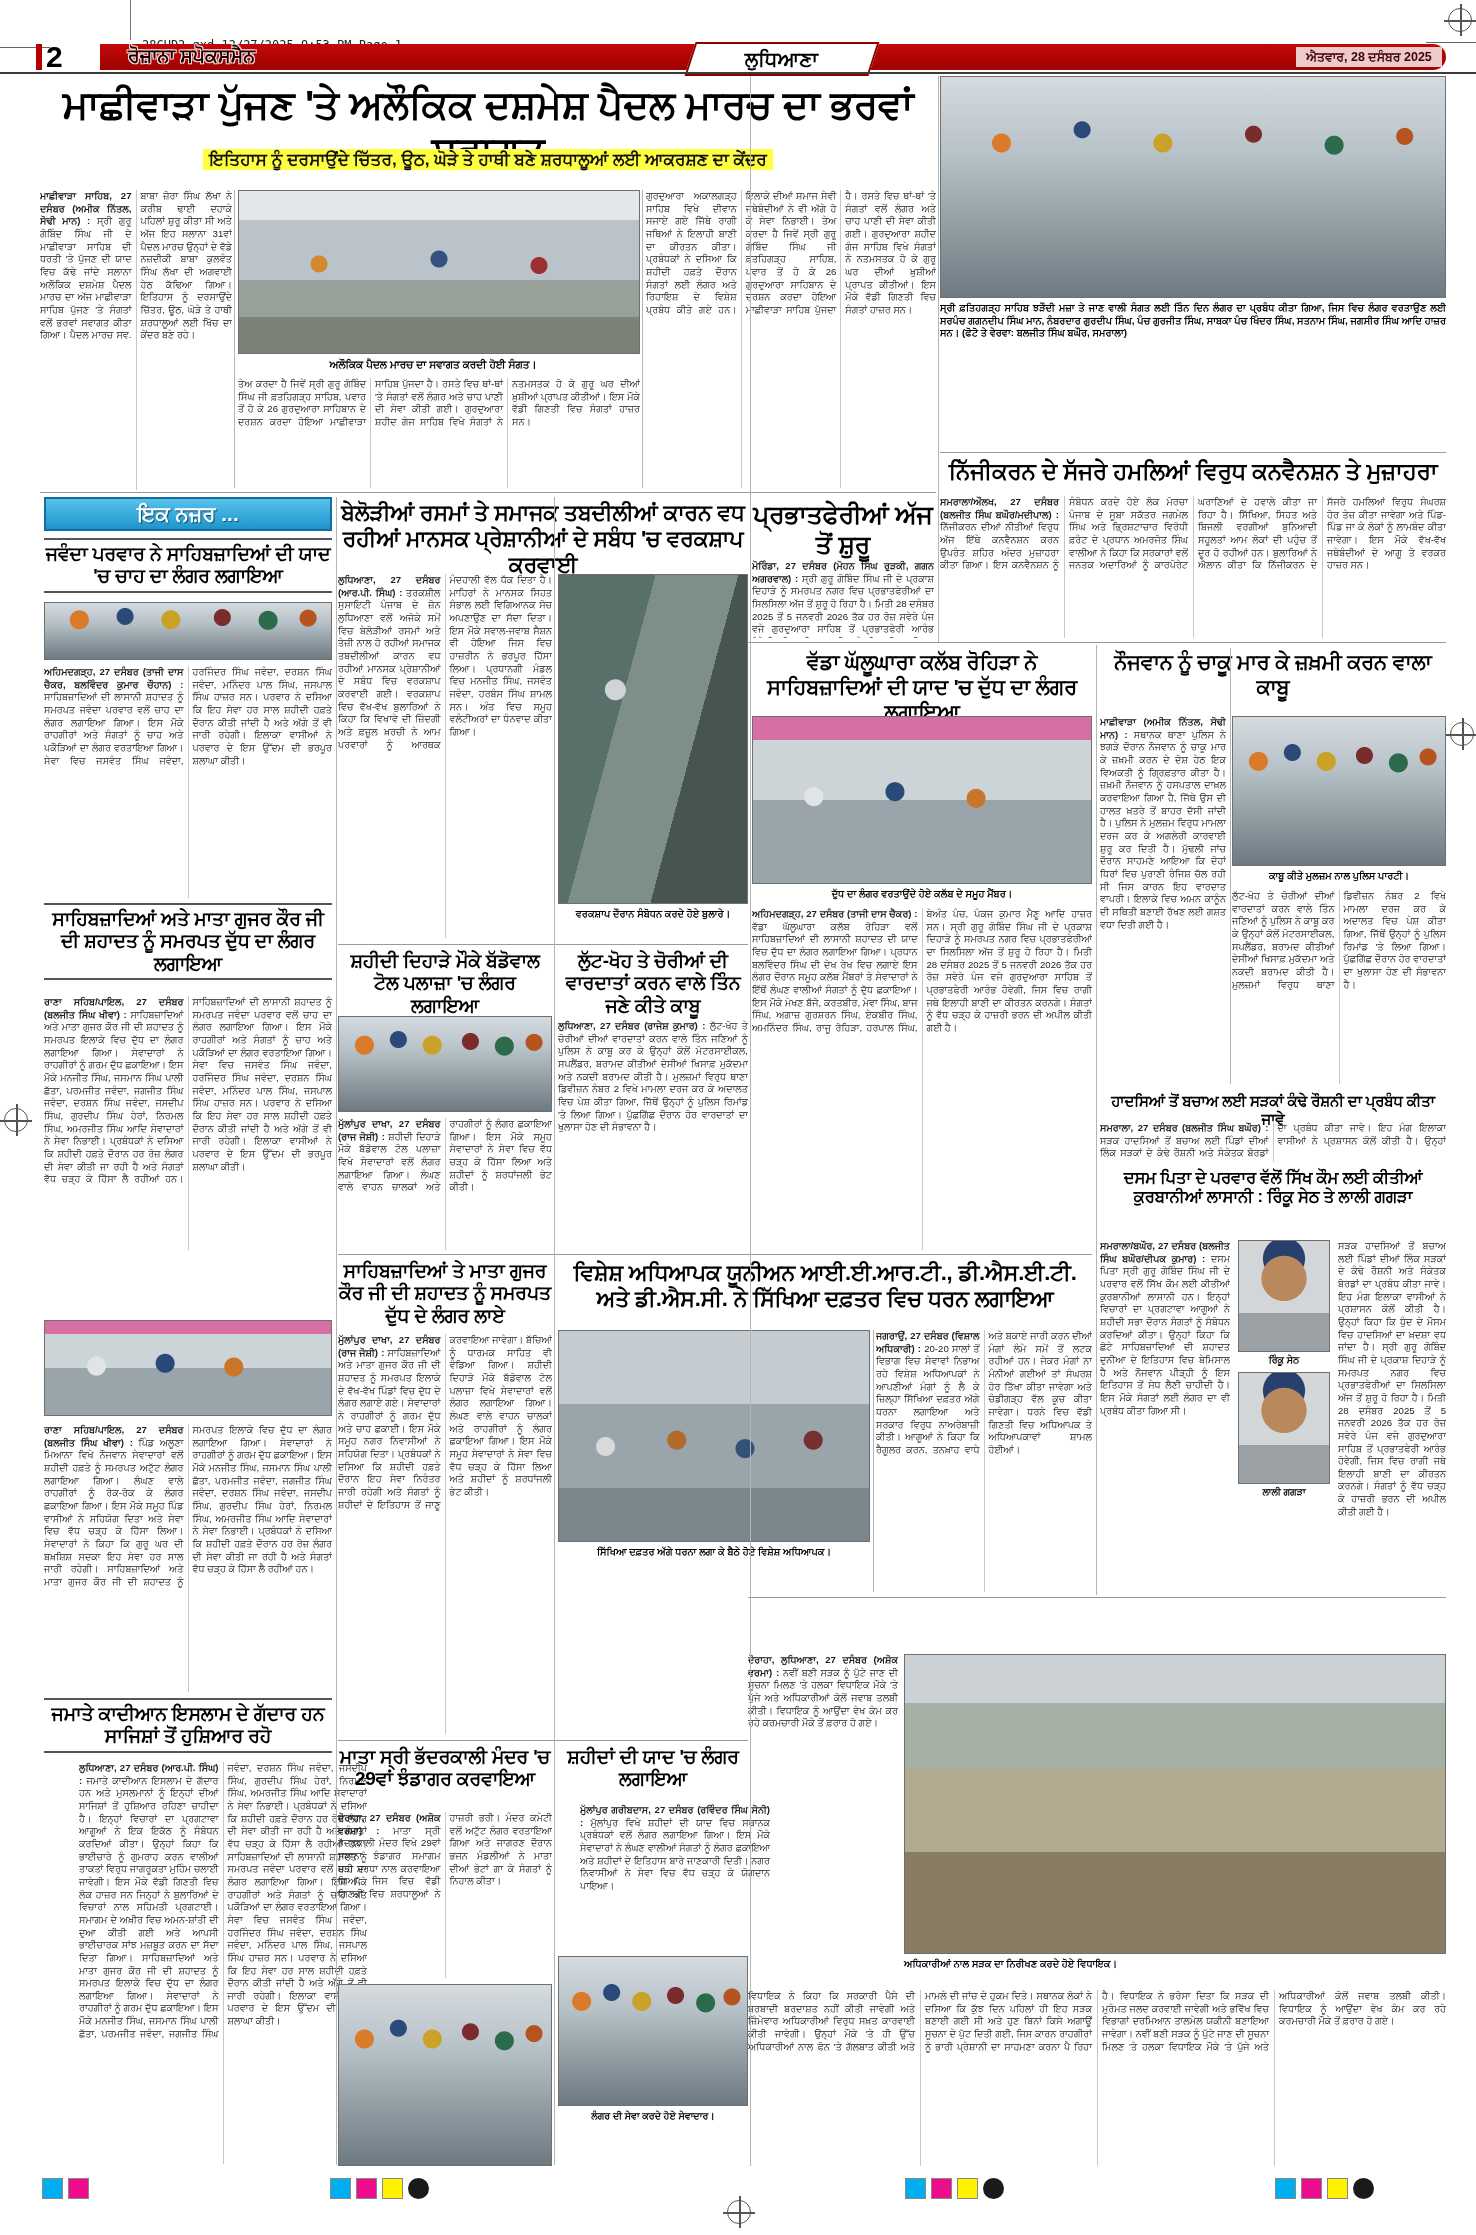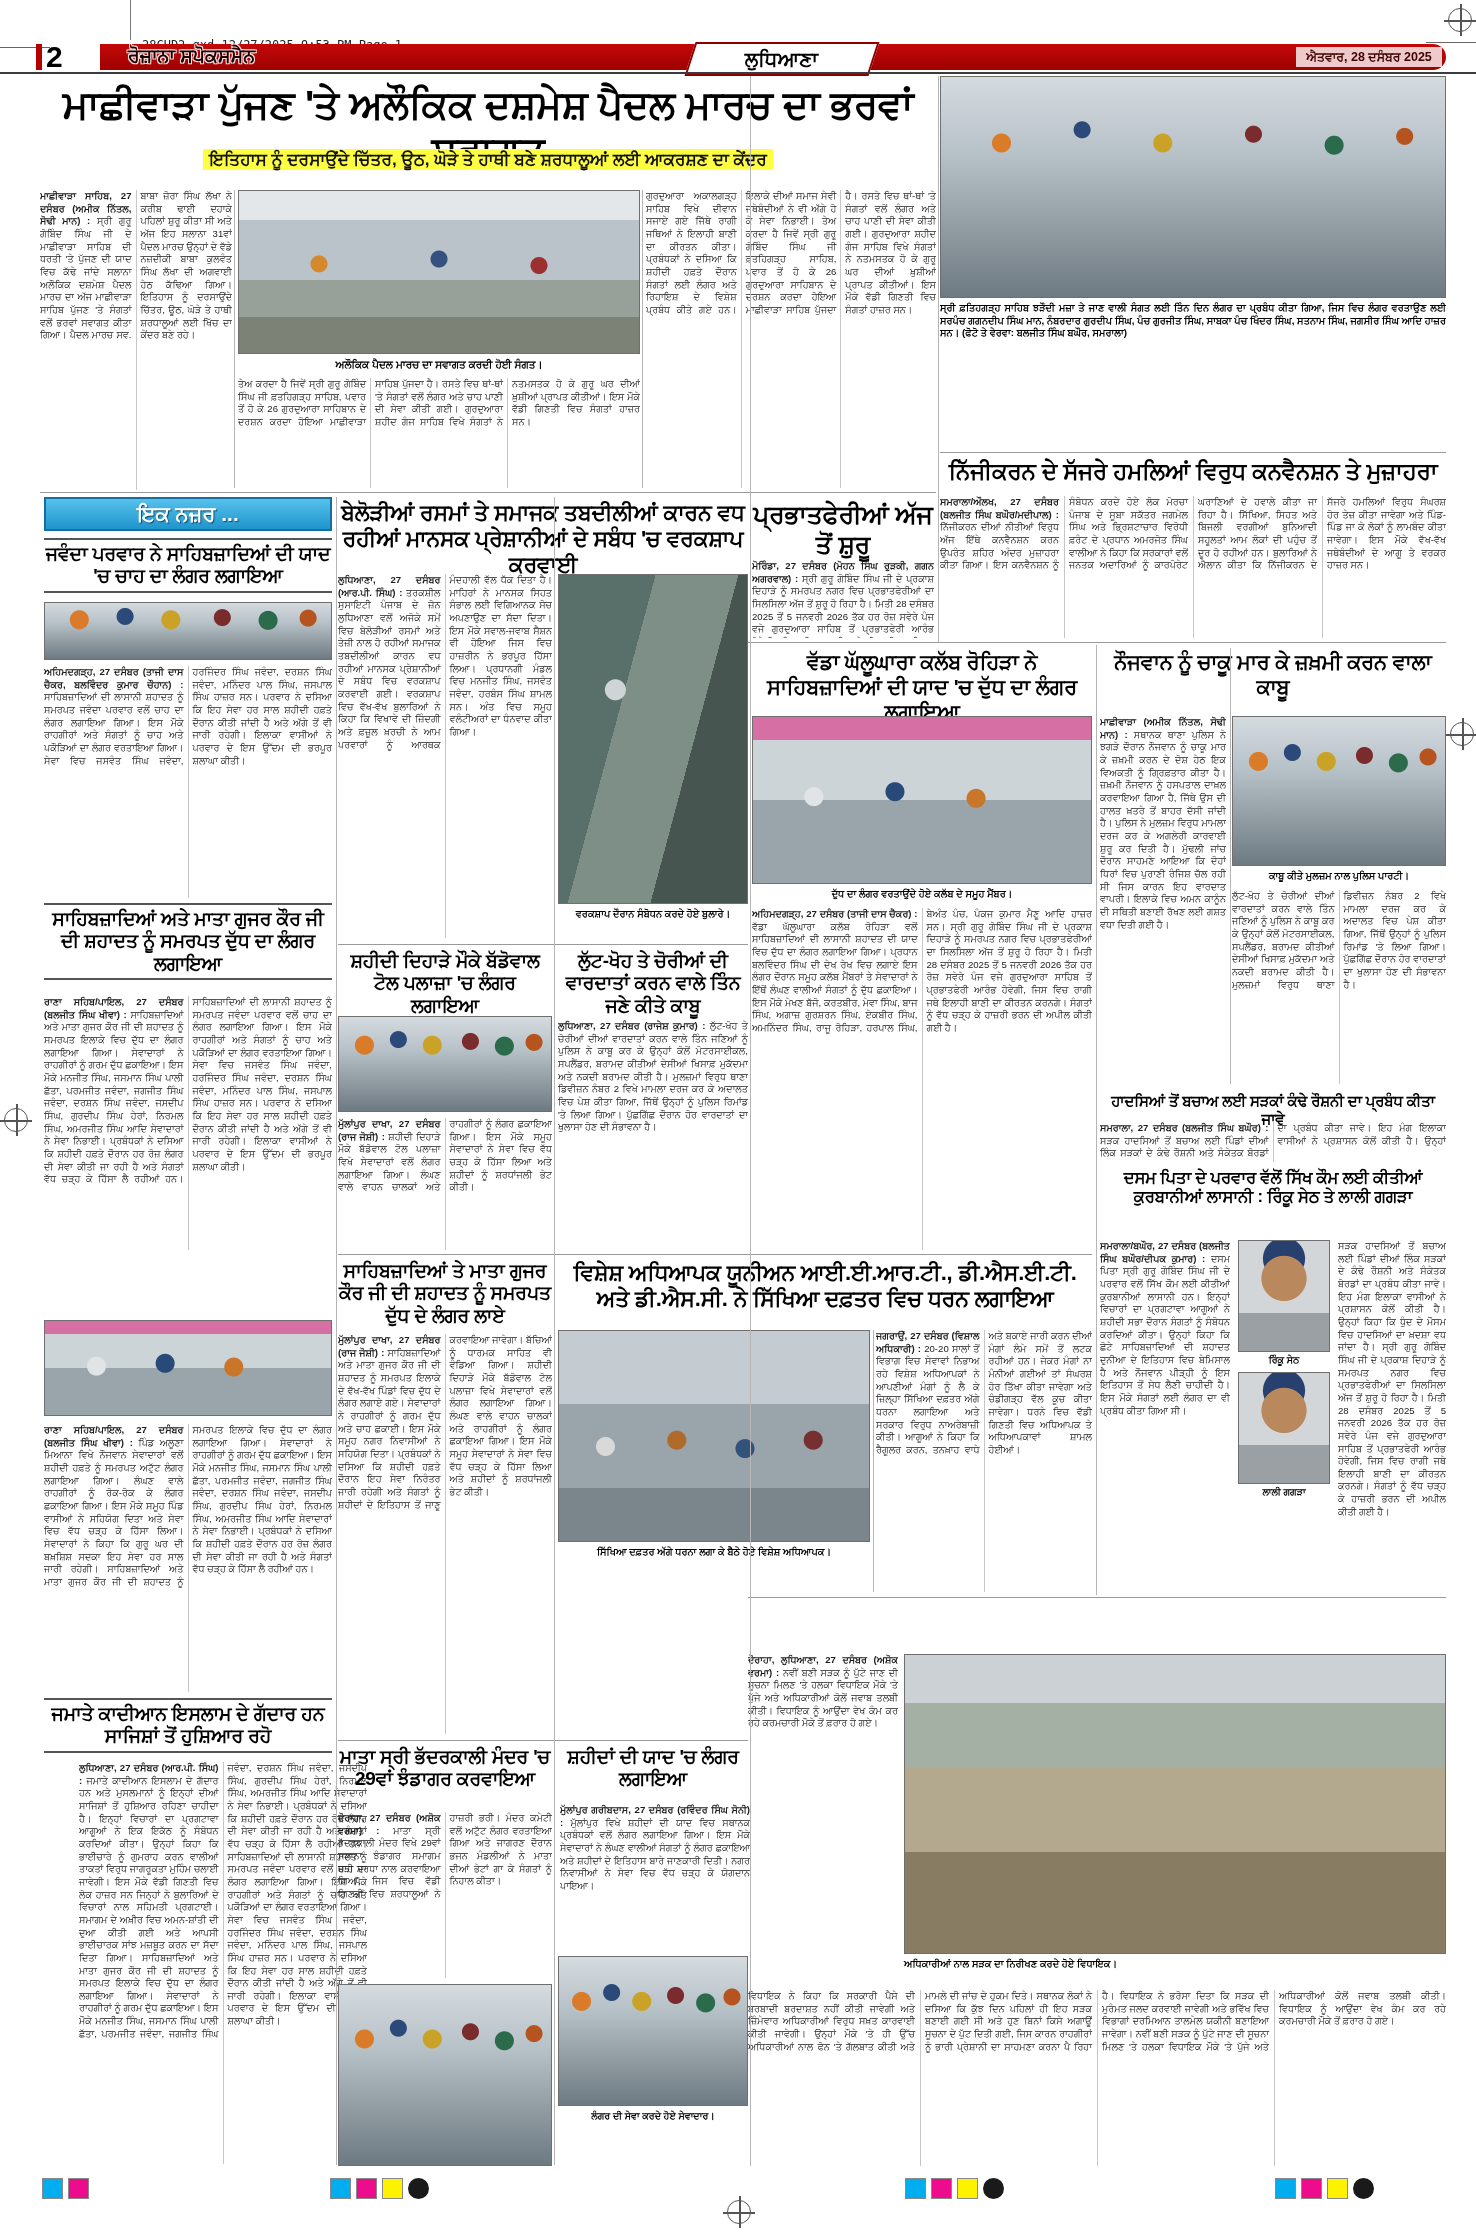--- a/index.html
+++ b/index.html
@@ -122,21 +122,21 @@
   <div class="abs" style="left:40px;top:150px;width:896px;text-align:center;font-size:17px;font-weight:bold;">
     <span class="yellow-hl">ਇਤਿਹਾਸ ਨੂੰ ਦਰਸਾਉਂਦੇ ਚਿੱਤਰ, ਊਠ, ਘੋੜੇ ਤੇ ਹਾਥੀ ਬਣੇ ਸ਼ਰਧਾਲੂਆਂ ਲਈ ਆਕਰਸ਼ਣ ਦਾ ਕੇਂਦਰ</span>
   </div>
 
   <div class="abs bodytxt c2" style="left:40px;top:190px;width:192px;height:300px;overflow:hidden;">
     <b class="dl">ਮਾਛੀਵਾੜਾ ਸਾਹਿਬ, 27 ਦਸੰਬਰ (ਅਮੀਕ ਨਿੱਤਲ, ਸੋਢੀ ਮਾਨ) :</b>
     <span>ਸ੍ਰੀ ਗੁਰੂ ਗੋਬਿੰਦ ਸਿੰਘ ਜੀ ਦੇ ਮਾਛੀਵਾੜਾ ਸਾਹਿਬ ਦੀ ਧਰਤੀ 'ਤੇ ਪੁੱਜਣ ਦੀ ਯਾਦ ਵਿਚ ਕੱਢੇ ਜਾਂਦੇ ਸਲਾਨਾ ਅਲੌਕਿਕ ਦਸ਼ਮੇਸ਼ ਪੈਦਲ ਮਾਰਚ ਦਾ ਅੱਜ ਮਾਛੀਵਾੜਾ ਸਾਹਿਬ ਪੁੱਜਣ 'ਤੇ ਸੰਗਤਾਂ ਵਲੋਂ ਭਰਵਾਂ ਸਵਾਗਤ ਕੀਤਾ ਗਿਆ। ਪੈਦਲ ਮਾਰਚ ਸਵ. ਬਾਬਾ ਜ਼ੋਰਾ ਸਿੰਘ ਲੱਖਾ ਨੇ ਕਰੀਬ ਢਾਈ ਦਹਾਕੇ ਪਹਿਲਾਂ ਸ਼ੁਰੂ ਕੀਤਾ ਸੀ ਅਤੇ ਅੱਜ ਇਹ ਸਲਾਨਾ 31ਵਾਂ ਪੈਦਲ ਮਾਰਚ ਉਨ੍ਹਾਂ ਦੇ ਵੱਡੇ ਨਜ਼ਦੀਕੀ ਬਾਬਾ ਕੁਲਵੰਤ ਸਿੰਘ ਲੱਖਾ ਦੀ ਅਗਵਾਈ ਹੇਠ ਕੱਢਿਆ ਗਿਆ। ਇਤਿਹਾਸ ਨੂੰ ਦਰਸਾਉਂਦੇ ਚਿੱਤਰ, ਊਠ, ਘੋੜੇ ਤੇ ਹਾਥੀ ਸ਼ਰਧਾਲੂਆਂ ਲਈ ਖਿੱਚ ਦਾ ਕੇਂਦਰ ਬਣੇ ਰਹੇ।</span>
   </div>
 
   <div class="ph ph-street" style="left:238px;top:190px;width:402px;height:164px;"></div>
-  <div class="abs caption" style="left:238px;top:358px;width:402px;">ਅਲੌਕਿਕ ਪੈਦਲ ਮਾਰਚ ਦਾ ਸਵਾਗਤ ਕਰਦੀ ਹੋਈ ਸੰਗਤ।</div>
+  <div class="abs caption" style="left:232px;top:358px;width:402px;">ਅਲੌਕਿਕ ਪੈਦਲ ਮਾਰਚ ਦਾ ਸਵਾਗਤ ਕਰਦੀ ਹੋਈ ਸੰਗਤ।</div>
   <div class="abs bodytxt c3" style="left:238px;top:378px;width:402px;height:110px;overflow:hidden;">
     <span>ਤੇਅ ਕਰਦਾ ਹੈ ਜਿਵੇਂ ਸ੍ਰੀ ਗੁਰੂ ਗੋਬਿੰਦ ਸਿੰਘ ਜੀ ਫ਼ਤਹਿਗੜ੍ਹ ਸਾਹਿਬ, ਪਵਾਰ ਤੋਂ ਹੋ ਕੇ 26 ਗੁਰਦੁਆਰਾ ਸਾਹਿਬਾਨ ਦੇ ਦਰਸ਼ਨ ਕਰਦਾ ਹੋਇਆ ਮਾਛੀਵਾੜਾ ਸਾਹਿਬ ਪੁੱਜਦਾ ਹੈ। ਰਸਤੇ ਵਿਚ ਥਾਂ-ਥਾਂ 'ਤੇ ਸੰਗਤਾਂ ਵਲੋਂ ਲੰਗਰ ਅਤੇ ਚਾਹ ਪਾਣੀ ਦੀ ਸੇਵਾ ਕੀਤੀ ਗਈ। ਗੁਰਦੁਆਰਾ ਸ਼ਹੀਦ ਗੰਜ ਸਾਹਿਬ ਵਿਖੇ ਸੰਗਤਾਂ ਨੇ ਨਤਮਸਤਕ ਹੋ ਕੇ ਗੁਰੂ ਘਰ ਦੀਆਂ ਖ਼ੁਸ਼ੀਆਂ ਪ੍ਰਾਪਤ ਕੀਤੀਆਂ। ਇਸ ਮੌਕੇ ਵੱਡੀ ਗਿਣਤੀ ਵਿਚ ਸੰਗਤਾਂ ਹਾਜ਼ਰ ਸਨ।</span>
   </div>
 
   <div class="abs bodytxt c3" style="left:646px;top:190px;width:290px;height:298px;overflow:hidden;">
     <span>ਗੁਰਦੁਆਰਾ ਅਕਾਲਗੜ੍ਹ ਸਾਹਿਬ ਵਿਖੇ ਦੀਵਾਨ ਸਜਾਏ ਗਏ ਜਿੱਥੇ ਰਾਗੀ ਜਥਿਆਂ ਨੇ ਇਲਾਹੀ ਬਾਣੀ ਦਾ ਕੀਰਤਨ ਕੀਤਾ। ਪ੍ਰਬੰਧਕਾਂ ਨੇ ਦਸਿਆ ਕਿ ਸ਼ਹੀਦੀ ਹਫ਼ਤੇ ਦੌਰਾਨ ਸੰਗਤਾਂ ਲਈ ਲੰਗਰ ਅਤੇ ਰਿਹਾਇਸ਼ ਦੇ ਵਿਸ਼ੇਸ਼ ਪ੍ਰਬੰਧ ਕੀਤੇ ਗਏ ਹਨ। ਇਲਾਕੇ ਦੀਆਂ ਸਮਾਜ ਸੇਵੀ ਜਥੇਬੰਦੀਆਂ ਨੇ ਵੀ ਅੱਗੇ ਹੋ ਕੇ ਸੇਵਾ ਨਿਭਾਈ।</span>
     <span>ਤੇਅ ਕਰਦਾ ਹੈ ਜਿਵੇਂ ਸ੍ਰੀ ਗੁਰੂ ਗੋਬਿੰਦ ਸਿੰਘ ਜੀ ਫ਼ਤਹਿਗੜ੍ਹ ਸਾਹਿਬ, ਪਵਾਰ ਤੋਂ ਹੋ ਕੇ 26 ਗੁਰਦੁਆਰਾ ਸਾਹਿਬਾਨ ਦੇ ਦਰਸ਼ਨ ਕਰਦਾ ਹੋਇਆ ਮਾਛੀਵਾੜਾ ਸਾਹਿਬ ਪੁੱਜਦਾ ਹੈ। ਰਸਤੇ ਵਿਚ ਥਾਂ-ਥਾਂ 'ਤੇ ਸੰਗਤਾਂ ਵਲੋਂ ਲੰਗਰ ਅਤੇ ਚਾਹ ਪਾਣੀ ਦੀ ਸੇਵਾ ਕੀਤੀ ਗਈ। ਗੁਰਦੁਆਰਾ ਸ਼ਹੀਦ ਗੰਜ ਸਾਹਿਬ ਵਿਖੇ ਸੰਗਤਾਂ ਨੇ ਨਤਮਸਤਕ ਹੋ ਕੇ ਗੁਰੂ ਘਰ ਦੀਆਂ ਖ਼ੁਸ਼ੀਆਂ ਪ੍ਰਾਪਤ ਕੀਤੀਆਂ। ਇਸ ਮੌਕੇ ਵੱਡੀ ਗਿਣਤੀ ਵਿਚ ਸੰਗਤਾਂ ਹਾਜ਼ਰ ਸਨ।</span>
   </div>
 
   <div class="ph ph-crowd" style="left:940px;top:76px;width:506px;height:222px;"></div>
@@ -262,21 +262,21 @@
 
   <div class="abs hline" style="left:338px;top:1740px;width:410px;"></div>
   <div class="abs art-head" style="left:338px;top:1746px;width:214px;font-size:19px;">ਮਾਤਾ ਸ੍ਰੀ ਭੱਦਰਕਾਲੀ ਮੰਦਰ 'ਚ 29ਵਾਂ ਝੰਡਾਗਰ ਕਰਵਾਇਆ</div>
   <div class="abs bodytxt c2" style="left:338px;top:1812px;width:214px;height:166px;overflow:hidden;">
     <b class="dl">ਦੋਰਾਹਾ, 27 ਦਸੰਬਰ (ਅਸ਼ੋਕ ਵਰਮਾ) :</b>
     <span>ਮਾਤਾ ਸ੍ਰੀ ਭੱਦਰਕਾਲੀ ਮੰਦਰ ਵਿਖੇ 29ਵਾਂ ਸਲਾਨਾ ਝੰਡਾਗਰ ਸਮਾਗਮ ਬੜੀ ਸ਼ਰਧਾ ਨਾਲ ਕਰਵਾਇਆ ਗਿਆ, ਜਿਸ ਵਿਚ ਵੱਡੀ ਗਿਣਤੀ ਵਿਚ ਸ਼ਰਧਾਲੂਆਂ ਨੇ ਹਾਜ਼ਰੀ ਭਰੀ। ਮੰਦਰ ਕਮੇਟੀ ਵਲੋਂ ਅਟੁੱਟ ਲੰਗਰ ਵਰਤਾਇਆ ਗਿਆ ਅਤੇ ਜਾਗਰਣ ਦੌਰਾਨ ਭਜਨ ਮੰਡਲੀਆਂ ਨੇ ਮਾਤਾ ਦੀਆਂ ਭੇਟਾਂ ਗਾ ਕੇ ਸੰਗਤਾਂ ਨੂੰ ਨਿਹਾਲ ਕੀਤਾ।</span>
   </div>
   <div class="ph ph-crowd" style="left:338px;top:1984px;width:214px;height:182px;"></div>
 
   <div class="abs art-head" style="left:558px;top:1746px;width:190px;font-size:19px;">ਸ਼ਹੀਦਾਂ ਦੀ ਯਾਦ 'ਚ ਲੰਗਰ ਲਗਾਇਆ</div>
-  <div class="abs bodytxt" style="left:560px;top:1804px;width:190px;height:148px;overflow:hidden;">
+  <div class="abs bodytxt" style="left:580px;top:1804px;width:190px;height:148px;overflow:hidden;">
     <b class="dl">ਮੁੱਲਾਂਪੁਰ ਗਰੀਬਦਾਸ, 27 ਦਸੰਬਰ (ਰਵਿੰਦਰ ਸਿੰਘ ਸੋਨੀ) :</b>
     <span>ਮੁੱਲਾਂਪੁਰ ਵਿਖੇ ਸ਼ਹੀਦਾਂ ਦੀ ਯਾਦ ਵਿਚ ਸਥਾਨਕ ਪ੍ਰਬੰਧਕਾਂ ਵਲੋਂ ਲੰਗਰ ਲਗਾਇਆ ਗਿਆ। ਇਸ ਮੌਕੇ ਸੇਵਾਦਾਰਾਂ ਨੇ ਲੰਘਣ ਵਾਲੀਆਂ ਸੰਗਤਾਂ ਨੂੰ ਲੰਗਰ ਛਕਾਇਆ ਅਤੇ ਸ਼ਹੀਦਾਂ ਦੇ ਇਤਿਹਾਸ ਬਾਰੇ ਜਾਣਕਾਰੀ ਦਿਤੀ। ਨਗਰ ਨਿਵਾਸੀਆਂ ਨੇ ਸੇਵਾ ਵਿਚ ਵੱਧ ਚੜ੍ਹ ਕੇ ਯੋਗਦਾਨ ਪਾਇਆ।</span>
   </div>
   <div class="ph ph-crowd" style="left:558px;top:1956px;width:190px;height:150px;"></div>
   <div class="abs caption" style="left:558px;top:2110px;width:190px;font-size:9.5px;">ਲੰਗਰ ਦੀ ਸੇਵਾ ਕਰਦੇ ਹੋਏ ਸੇਵਾਦਾਰ।</div>
 
   <div class="abs hline" style="left:558px;top:1254px;width:534px;"></div>
   <div class="abs art-head" style="left:558px;top:1260px;width:534px;font-size:22px;">ਵਿਸ਼ੇਸ਼ ਅਧਿਆਪਕ ਯੂਨੀਅਨ ਆਈ.ਈ.ਆਰ.ਟੀ., ਡੀ.ਐਸ.ਈ.ਟੀ. ਅਤੇ ਡੀ.ਐਸ.ਸੀ. ਨੇ ਸਿੱਖਿਆ ਦਫ਼ਤਰ ਵਿਚ ਧਰਨ ਲਗਾਇਆ</div>
   <div class="ph ph-sitin" style="left:558px;top:1330px;width:312px;height:212px;"></div>
   <div class="abs caption" style="left:558px;top:1546px;width:312px;font-size:9.8px;">ਸਿੱਖਿਆ ਦਫ਼ਤਰ ਅੱਗੇ ਧਰਨਾ ਲਗਾ ਕੇ ਬੈਠੇ ਹੋਏ ਵਿਸ਼ੇਸ਼ ਅਧਿਆਪਕ।</div>

